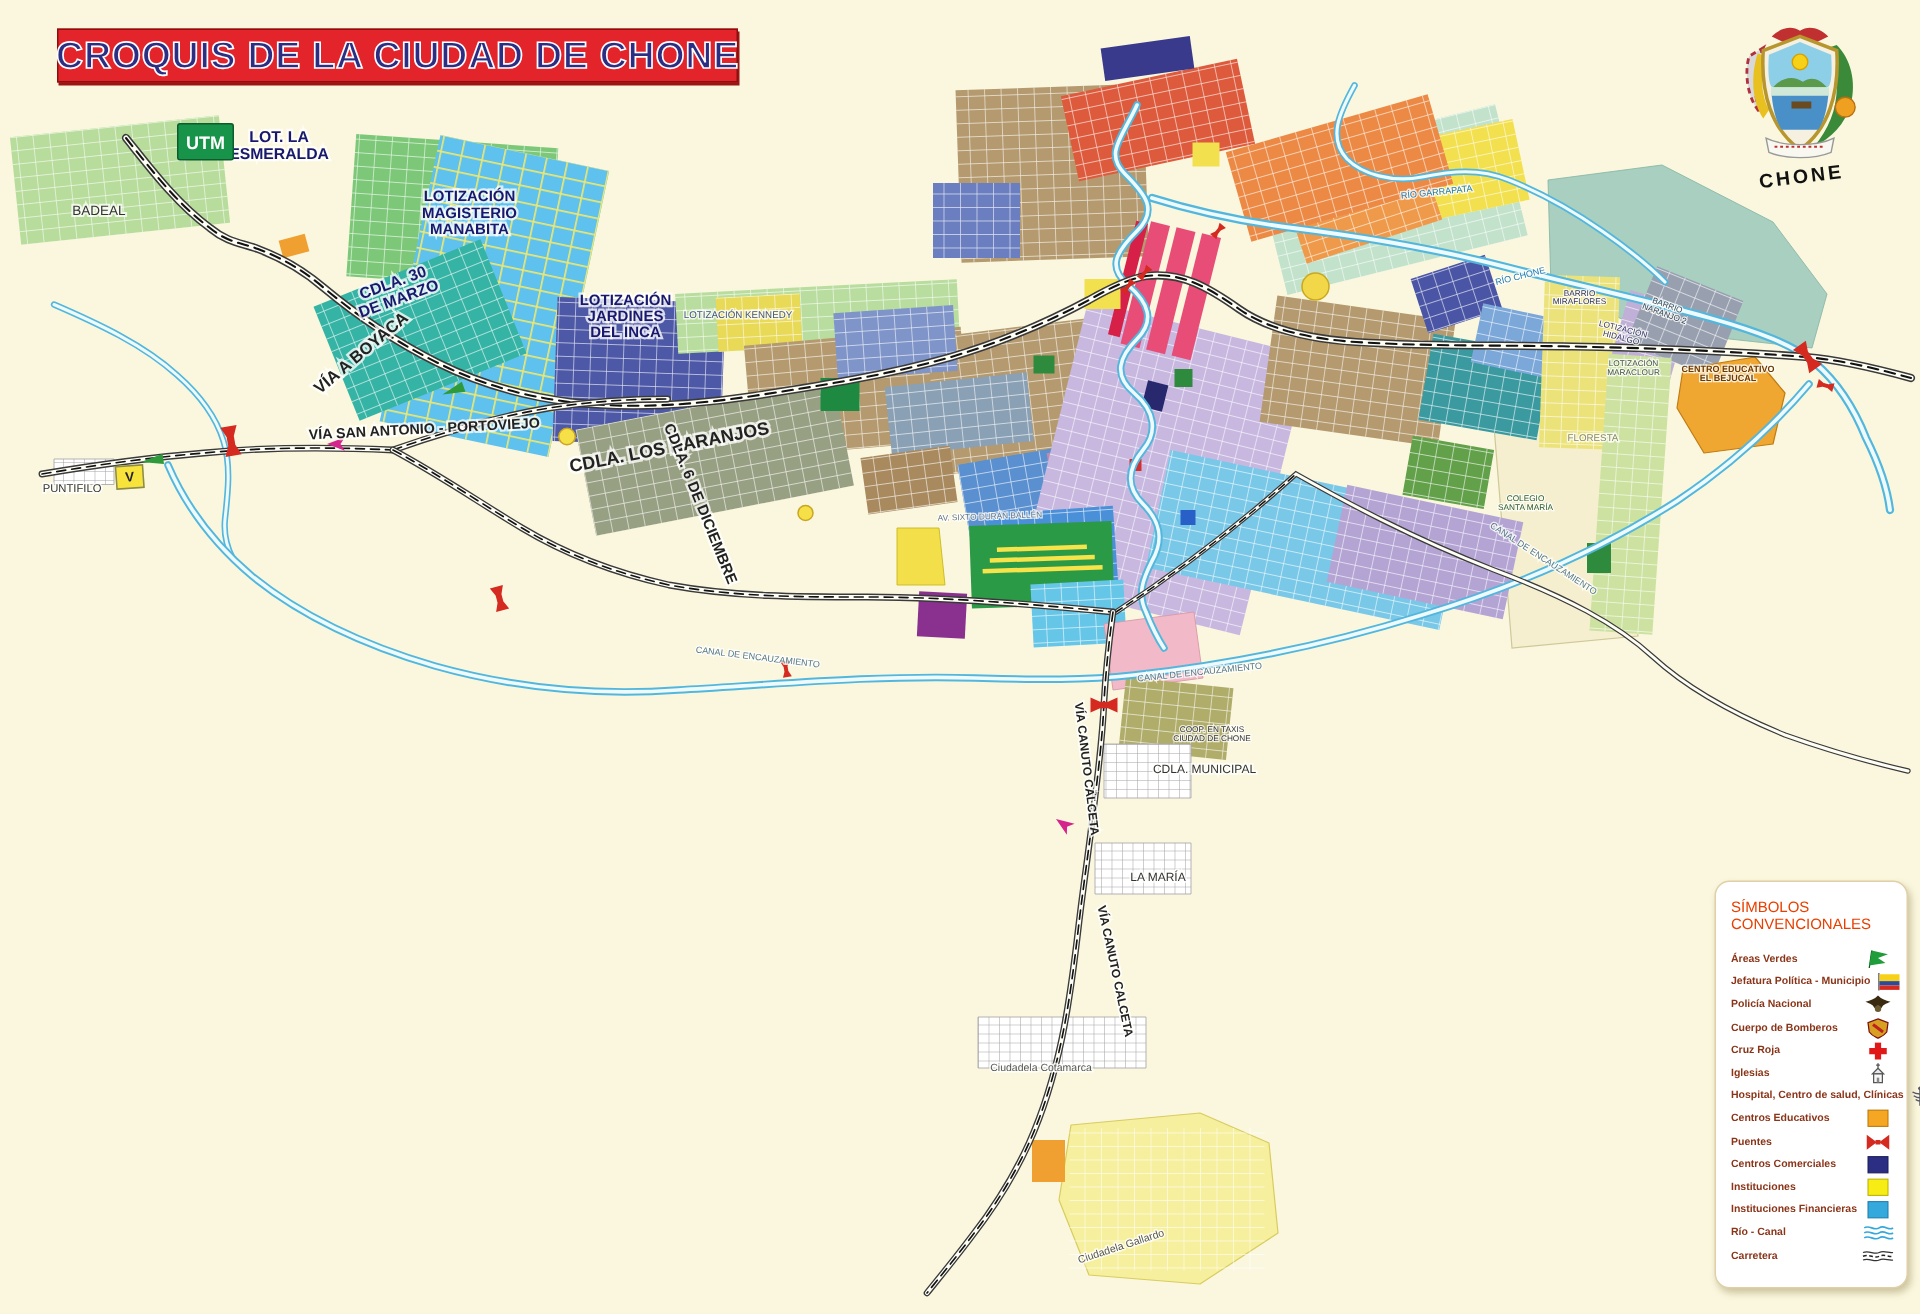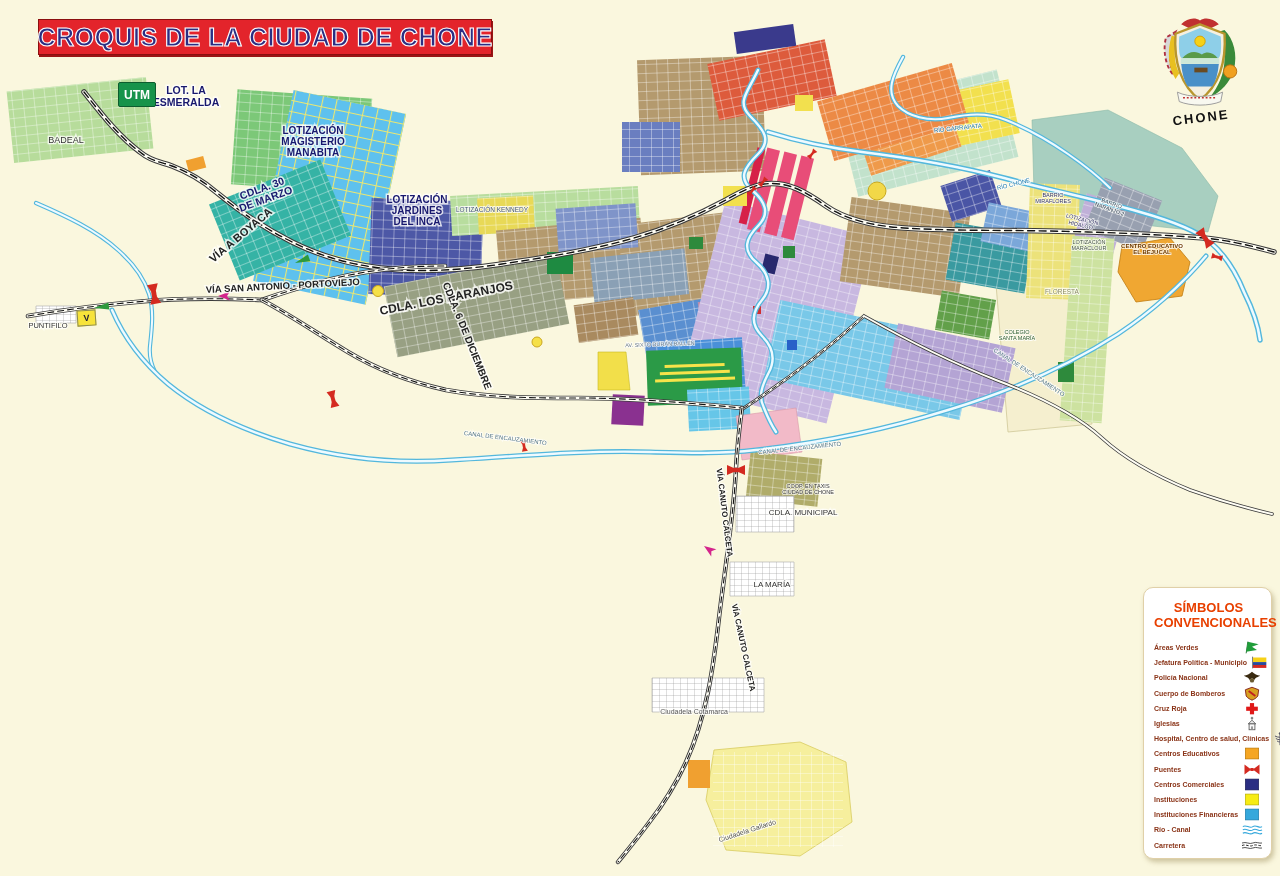--- a/index.html
+++ b/index.html
@@ -15,21 +15,21 @@
     display:flex;align-items:center;justify-content:center;}
   .v-marker{position:absolute;left:77px;top:310px;width:17px;height:14px;background:#f7e33a;
     border:1px solid #8a8a55;color:#223;font-size:9px;font-weight:bold;display:flex;
     align-items:center;justify-content:center;transform:rotate(-4deg);}
   .emblem{position:absolute;left:1152px;top:13px;width:96px;height:98px;}
   .emblem-caption{position:absolute;left:1155px;top:110px;width:92px;text-align:center;
     font-size:13px;font-weight:bold;color:#111;letter-spacing:2px;transform:rotate(-7deg);}
   .legend{position:absolute;left:1143px;top:587px;width:129px;height:272px;background:#ffffff;
     border:1px solid #e0d0a8;border-radius:10px;box-shadow:2px 3px 5px rgba(120,100,40,.35);
     padding:10px 8px 0 10px;box-sizing:border-box;}
-  .legend-title{color:#E84000;font-size:13px;font-weight:bold;text-align:center;margin:2px 0 10px 0;}
+  .legend-title{color:#E84000;font-size:10px;font-weight:normal;text-align:left;margin:2px 0 10px 0;}
   .legend-row{display:flex;justify-content:space-between;align-items:center;height:15.2px;}
   .legend-label{font-size:7px;color:#8A3418;font-weight:bold;white-space:nowrap;}
   .legend-row svg{width:22px;height:15px;flex:none;}
 </style>
 </head>
 <body>
 
 <div class="stage">
 
   <svg class="basemap" width="1280" height="876" viewBox="0 0 1280 876">

